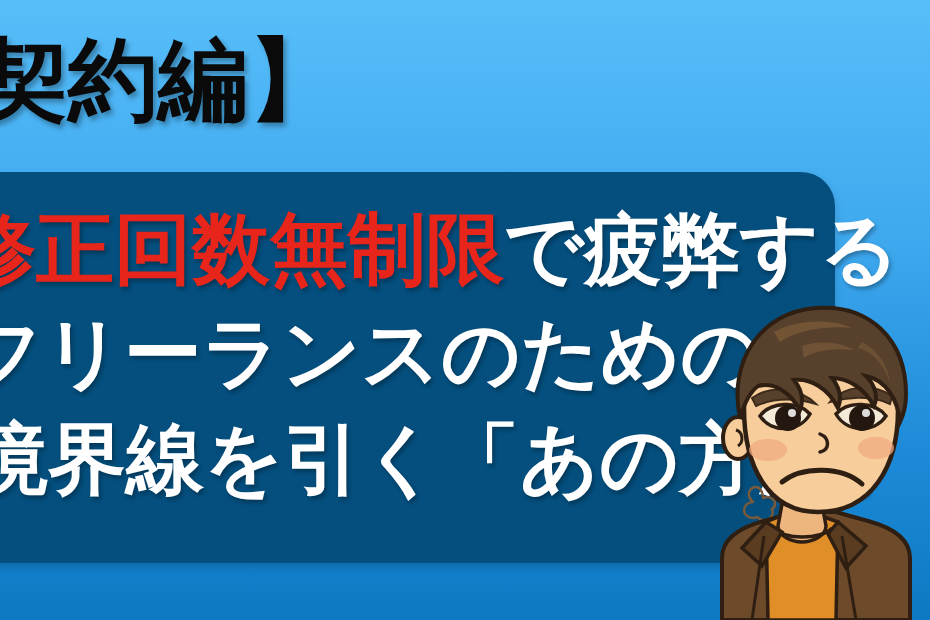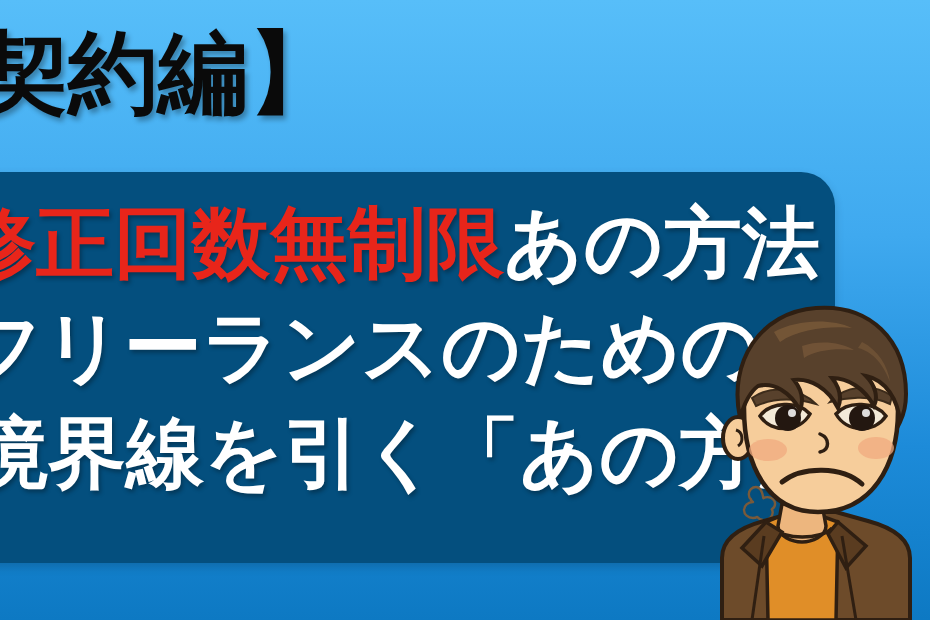--- a/index.html
+++ b/index.html
@@ -5,21 +5,21 @@
   html, body {
     margin: 0;
     padding: 0;
     background: #222;
   }
   #stage {
     position: relative;
     width: 930px;
     height: 620px;
     overflow: hidden;
-    font-family: Liberation Mono, monospace;
+    font-family: Liberation Sans, sans-serif;
     background: linear-gradient(180deg, #57bef9 0%, #3fa9ef 38%, #1d8bd9 72%, #0d79c3 100%);
   }
 
   
   #kicker {
     position: absolute;
     left: -22px;
     top: 22px;
     width: 560px;
     height: 116px;
@@ -93,21 +93,21 @@
 <body>
 
 <div id="stage">
 
   <div id="kicker">契約編】</div>
 
   <div id="card">
     <div id="card-lines">
 
       <div class="hl" id="line1">
-        <span class="red">修正回数無制限</span><span>あの方法</span>
+        <span class="red">修正回数無制限</span><span>で疲弊する</span>
       </div>
 
       <div class="hl" id="line2">
         <span>フリーランスのための</span>
       </div>
 
       <div class="hl" id="line3">
         <span>境界線を引く「あの方法」</span>
       </div>
 

